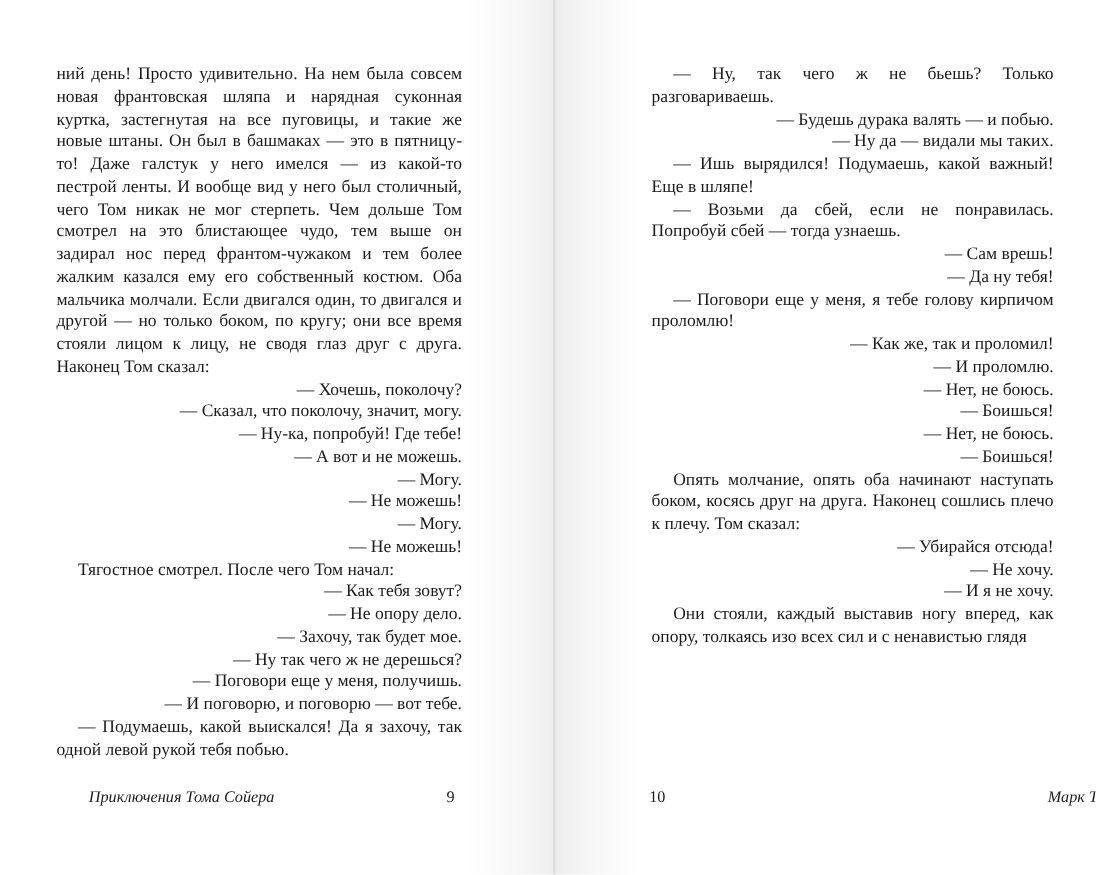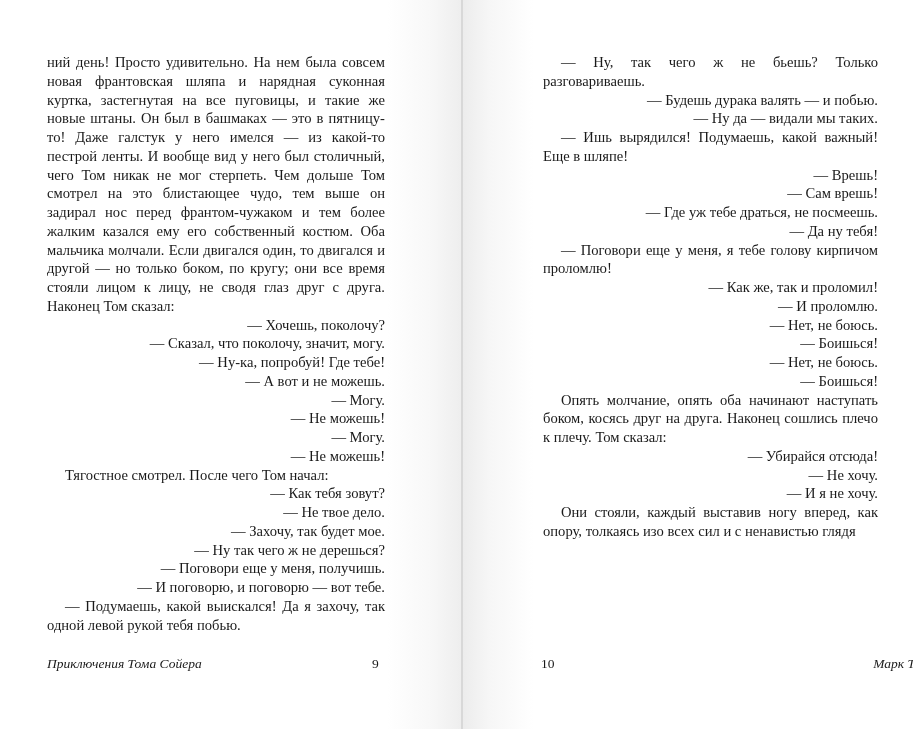--- a/index.html
+++ b/index.html
@@ -32,21 +32,21 @@
     .page-left .text-block { left: 47px; width: 338px; }
     .page-right .text-block { left: 80px; width: 335px; }
     .text-block p { margin: 0; text-indent: 18px; }
     .text-block p.noindent { text-indent: 0; }
     .text-block p.dialog { text-indent: 18px; text-align: right; }
     .text-block p.dialog.long { text-align: justify; }
     .footer {
       position: absolute; top: 656px;
       font-size: 13.5px; line-height: 16px;
     }
-    .running-title { font-style: italic; }
+    .running-title { font-style: italic; margin-left: 27px; }
     .page-left .running-title { left: 47px; }
     .page-left .page-number { left: 372px; }
     .page-right .page-number { left: 541px; left: 78px; }
     .page-right .running-title { right: 34px; }
   </style>
 </head>
 <body>
 
 <div class="spread">
 
@@ -56,42 +56,41 @@
         <p class="dialog">— Хочешь, поколочу?</p>
         <p class="dialog">— Сказал, что поколочу, значит, могу.</p>
         <p class="dialog">— Ну-ка, попробуй! Где тебе!</p>
         <p class="dialog">— А вот и не можешь.</p>
         <p class="dialog">— Могу.</p>
         <p class="dialog">— Не можешь!</p>
         <p class="dialog">— Могу.</p>
         <p class="dialog">— Не можешь!</p>
         <p>Тягостное смотрел. После чего Том начал:</p>
         <p class="dialog">— Как тебя зовут?</p>
-        <p class="dialog">— Не твое дело.</p>
+        <p class="dialog">— Не опору дело.</p>
         <p class="dialog">— Захочу, так будет мое.</p>
         <p class="dialog">— Ну так чего ж не дерешься?</p>
         <p class="dialog">— Поговори еще у меня, получишь.</p>
         <p class="dialog">— И поговорю, и поговорю — вот тебе.</p>
         <p class="dialog long">— Подумаешь, какой выискался! Да я захочу, так одной левой рукой тебя побью.</p>
       </div>
     <div class="footer running-title">Приключения Тома Сойера</div>
     <div class="footer page-number">9</div>
   </div>
 
   <div class="spine"></div>
 
   <div class="page page-right">
     <div class="text-block" id="right-text">
         <p class="dialog long">— Ну, так чего ж не бьешь? Только разговариваешь.</p>
         <p class="dialog">— Будешь дурака валять — и побью.</p>
         <p class="dialog">— Ну да — видали мы таких.</p>
         <p class="dialog long">— Ишь вырядился! Подумаешь, какой важный! Еще в шляпе!</p>
-        <p class="dialog">— Врешь!</p>
+        <p class="dialog long">— Возьми да сбей, если не понравилась. Попробуй сбей — тогда узнаешь.</p>
         <p class="dialog">— Сам врешь!</p>
-        <p class="dialog">— Где уж тебе драться, не посмеешь.</p>
         <p class="dialog">— Да ну тебя!</p>
         <p class="dialog long">— Поговори еще у меня, я тебе голову кирпичом проломлю!</p>
         <p class="dialog">— Как же, так и проломил!</p>
         <p class="dialog">— И проломлю.</p>
         <p class="dialog">— Нет, не боюсь.</p>
         <p class="dialog">— Боишься!</p>
         <p class="dialog">— Нет, не боюсь.</p>
         <p class="dialog">— Боишься!</p>
         <p>Опять молчание, опять оба начинают наступать боком, косясь друг на друга. Наконец сошлись плечо к плечу. Том сказал:</p>
         <p class="dialog">— Убирайся отсюда!</p>

